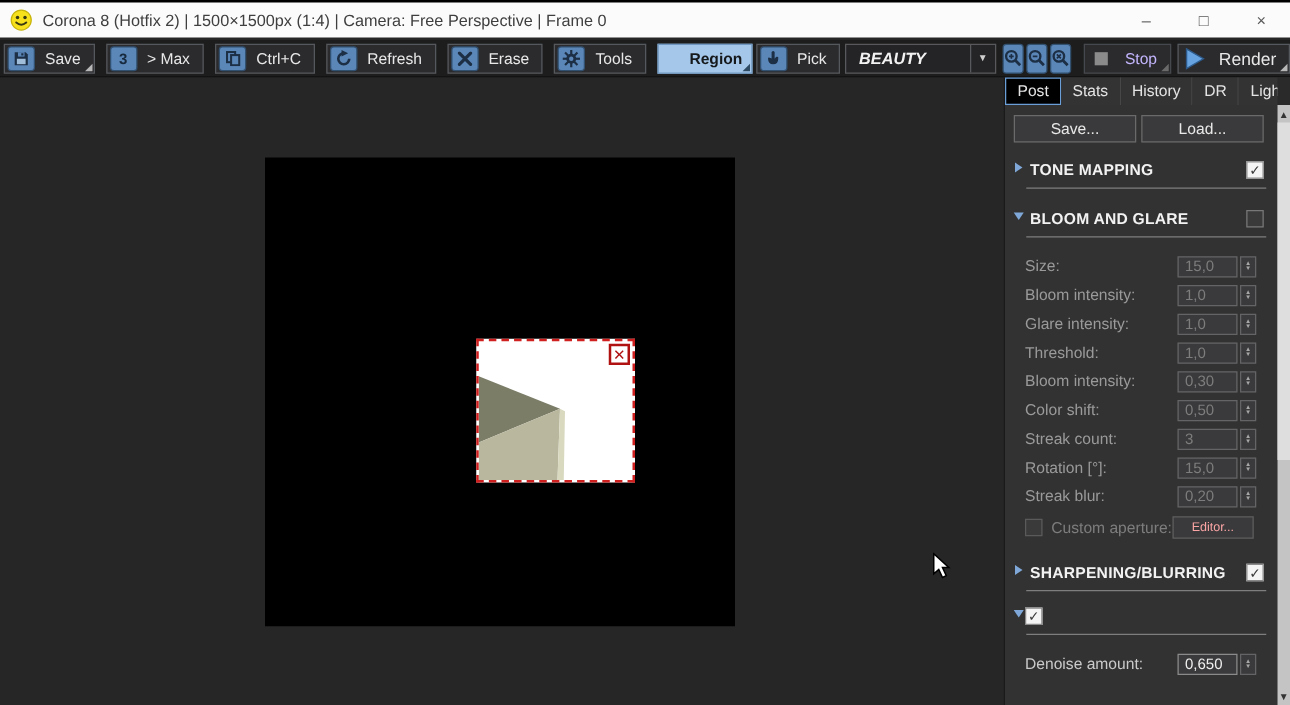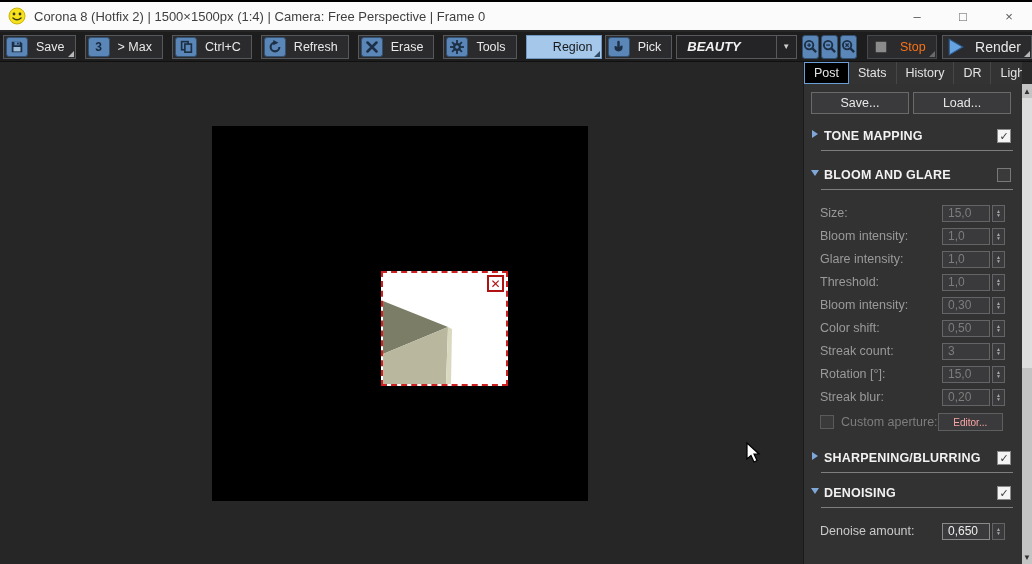--- a/index.html
+++ b/index.html
@@ -21,22 +21,22 @@
     background:#1d1d1d; border-bottom:1px solid #101010; display:flex; align-items:center; }
   .tb-btn { position:relative; height:24px; margin-left:3px; display:flex; align-items:center;
     background:#2b2b2e; border:1px solid #55585c; color:#e8e8e8; font-size:12.5px; }
   .tb-icon { width:22px; height:20px; margin:0 2px; border-radius:3px;
     background:#5b86b8; border:1px solid #32506f; display:flex; align-items:center; justify-content:center;
     color:#16293d; font-weight:bold; font-size:12px; flex:0 0 auto; }
   .tb-label { padding:0 10px 0 6px; white-space:nowrap; }
   .fold { position:absolute; right:1px; bottom:1px; width:0; height:0;
     border-left:6px solid transparent; border-bottom:6px solid #b8b8b8; }
   .tb-btn.active { background:#a5c7e9; border-color:#6f97bf; color:#16191c; }
-  .tb-btn.active .tb-label { font-weight:normal;padding-left:28px; }
-  .tb-btn.disabled { color:#f97316; }
+  .tb-btn.active .tb-label { font-weight:bold;padding-left:28px; }
+  .tb-btn.disabled { color:#c4b5fd; }
   .tb-btn.disabled .tb-icon { background:transparent; border:none; }
   #channel-select { width:197px; height:24px; margin-left:4px; background:#242426;
     border:1px solid #58595c; display:flex; align-items:center; position:relative; }
   #channel-select .ch-label { flex:1; padding-left:10px; color:#f2f2f2; font-size:13px;
     font-style:italic; font-weight:bold; }
   #channel-select .ch-arrow { width:20px; height:22px; border-left:1px solid #58595c;
     display:flex; align-items:center; justify-content:center; color:#cfcfcf; font-size:8px; }
   .zoom-btn { width:24px; height:24px; margin-left:2px; border-radius:3px;
     background:#5b86b8; border:1px solid #32506f; display:flex; align-items:center; justify-content:center; }
   .tb-gap { width:10px; }
@@ -379,21 +379,20 @@
         </svg>
       <span class="sec-title">SHARPENING/BLURRING</span>
       <span class="checkbox checked sec-check">✓</span>
     </div>
     <div class="underline" style="top:410px;"></div>
 
     <div class="section-hdr" style="top:424px;">
       <svg class="sec-arrow" viewBox="0 0 10 10">
           <path d="M1 2 L9 2 L5 8 z" fill="#7fa8d9"></path>
         </svg>
-      <span class="sec-title">DENOISING</span>
       <span class="checkbox checked sec-check">✓</span>
     </div>
     <div class="underline" style="top:445px;"></div>
 
     <div class="field-row enabled" style="top:460px;">
       <span class="field-label">Denoise amount:</span>
       <span class="field-box">0,650</span>
       <span class="spinner">
           <span>▲</span>
           <span>▼</span>

